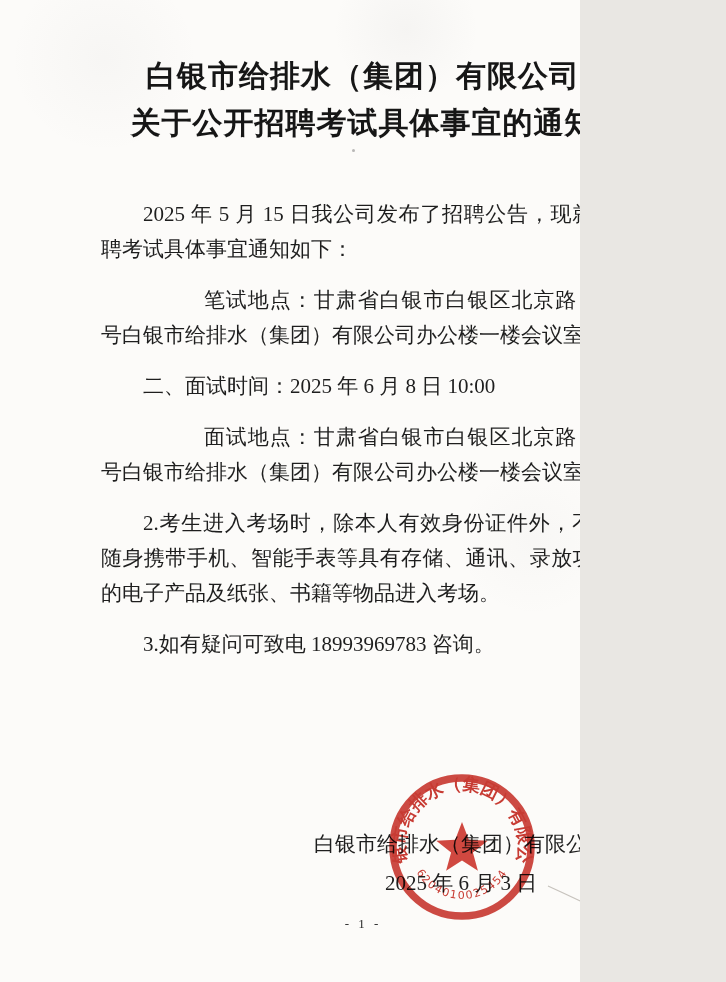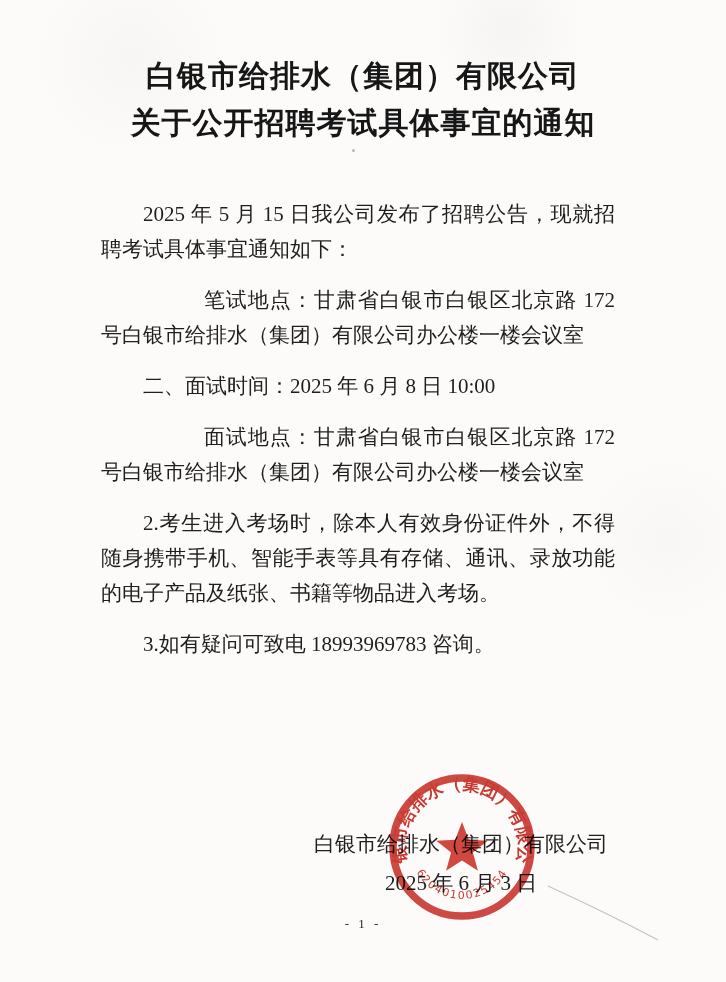--- a/index.html
+++ b/index.html
@@ -3,21 +3,21 @@
 <meta charset="utf-8">
 <style>
   html, body { margin: 0; padding: 0; }
   body {
     width: 726px; height: 982px;
     background: #e9e7e3;
     font-family: "Liberation Serif", "DejaVu Serif", serif;
   }
   .page {
     position: relative;
-    width: 726px; height: 982px;
+    width: 580px; height: 982px;
     background: #fcfbf9;
     background-image:
       radial-gradient(circle at 18% 6%, rgba(120,120,120,0.04), transparent 9%),
       radial-gradient(circle at 70% 3%, rgba(120,120,120,0.05), transparent 7%),
       radial-gradient(circle at 92% 55%, rgba(120,120,120,0.03), transparent 10%);
     overflow: hidden;
     color: #1d1d1d;
   }
   .title-block {
     position: absolute;

